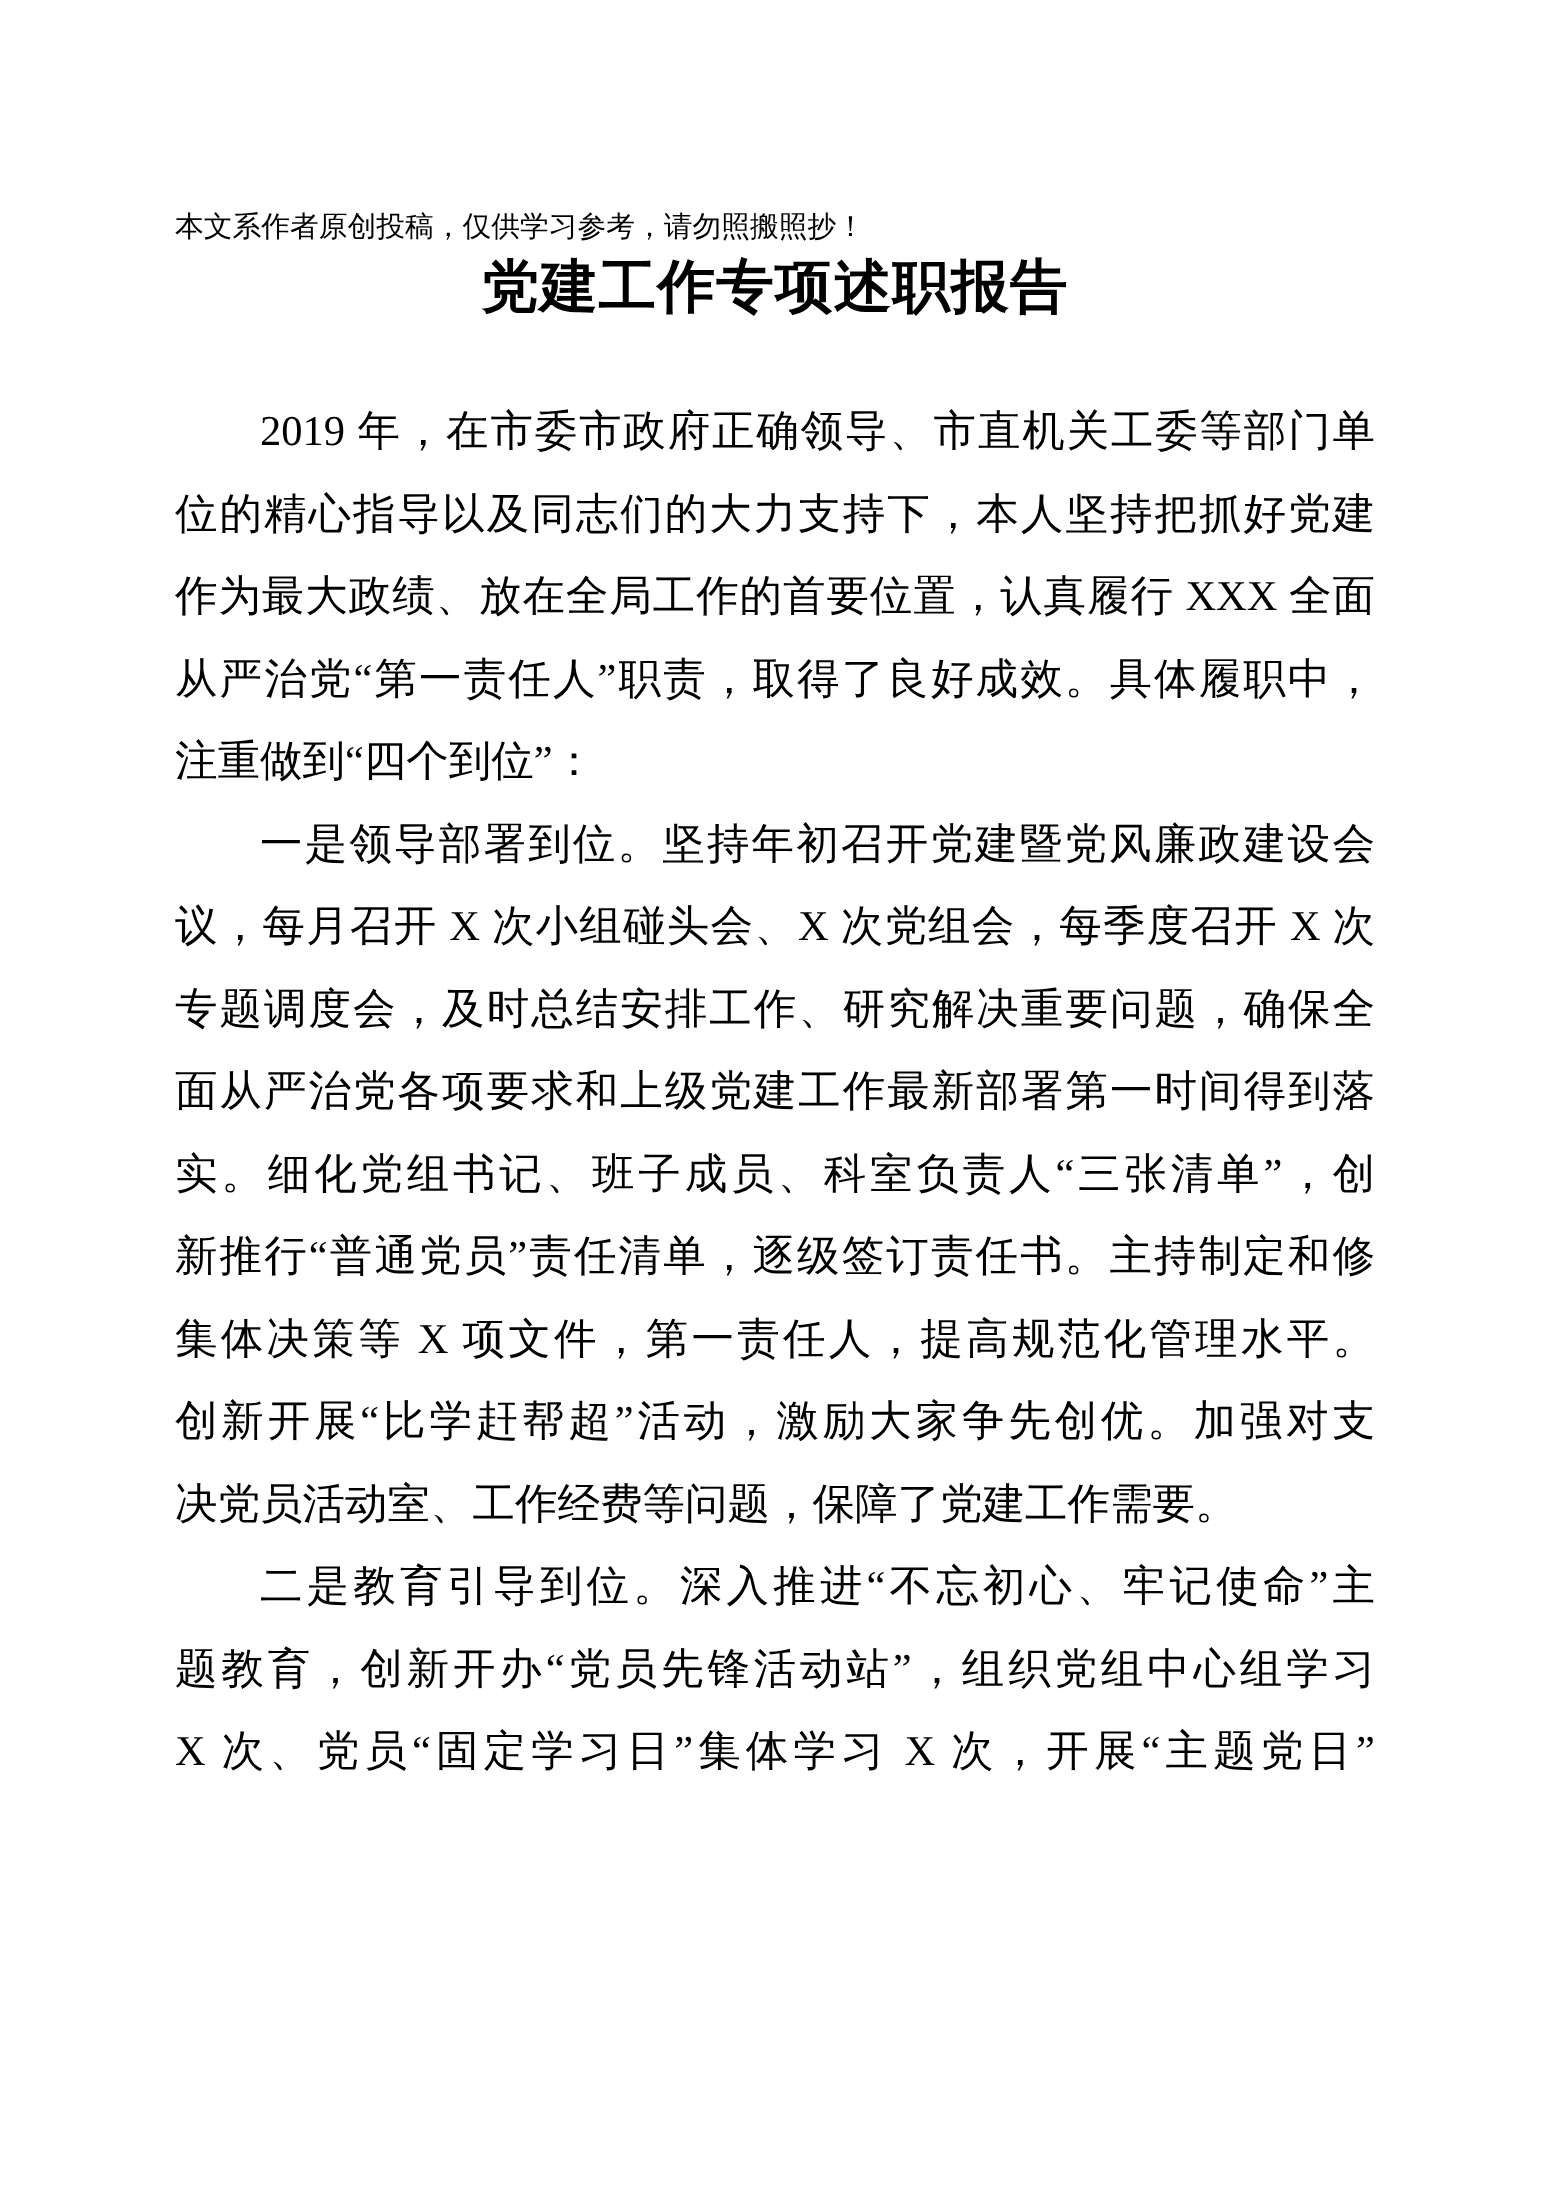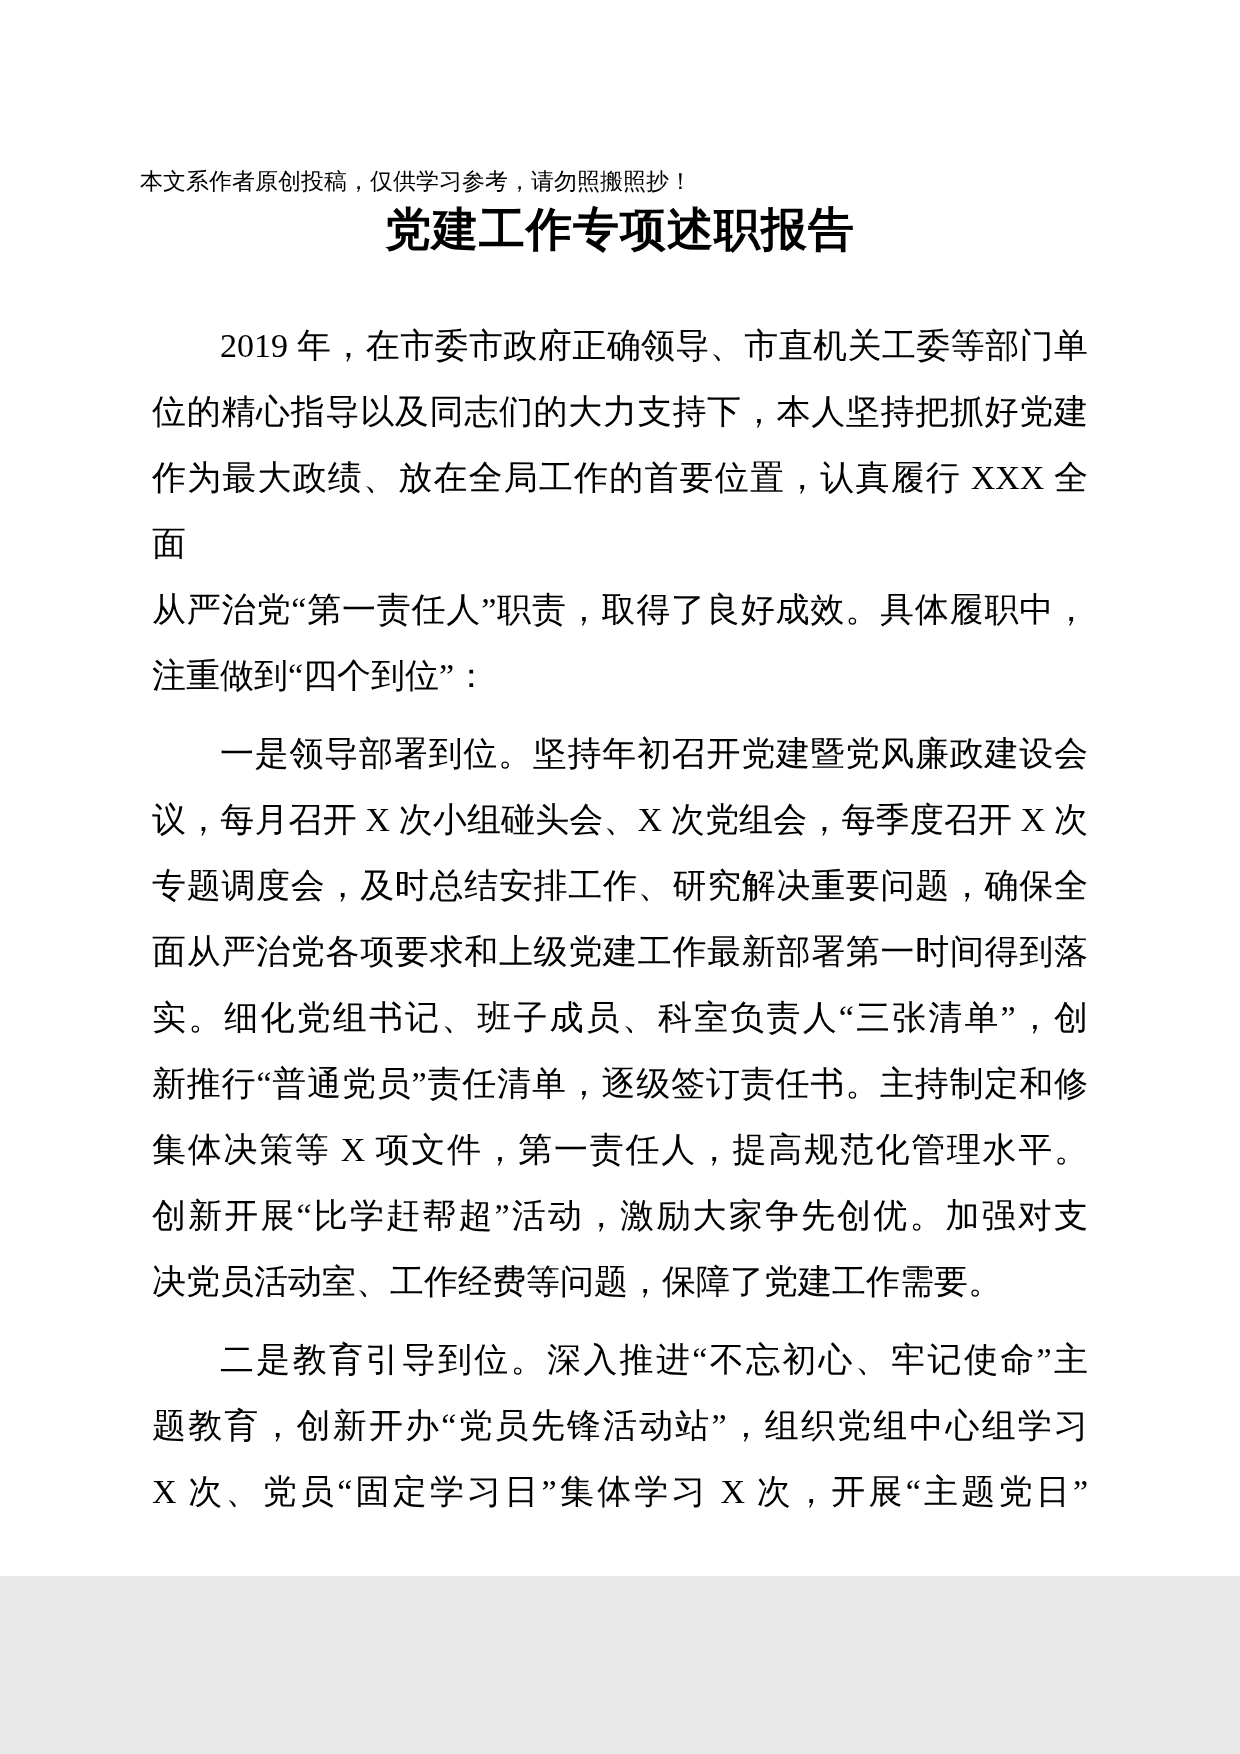--- a/index.html
+++ b/index.html
@@ -1,19 +1,19 @@
 <!DOCTYPE html>
 <html><head>
 <meta charset="utf-8">
 <style>
   html, body { margin: 0; padding: 0; background: #e8e8e8; }
   .page {
     position: relative;
     width: 1240px;
-    height: 1576px;
+    height: 1754px;
     margin: 0 auto;
     background: #ffffff;
     box-sizing: border-box;
     padding: 166px 140px 0 140px;
     overflow: hidden;
     color: #000000;
   }
   .disclaimer {
     font-family: "Liberation Sans", "DejaVu Sans", sans-serif;
     font-size: 23px;
@@ -29,21 +29,21 @@
     text-align: center;
     margin-top: 6px;
     letter-spacing: 1px;
   }
   .doc-body {
     margin-top: 57px;
     font-family: "Liberation Serif", "DejaVu Serif", serif;
     font-size: 34px;
     color: #000000;
   }
-  .paragraph { margin: 12px; padding: 0; }
+  .paragraph { margin: 0; padding: 0; }
   .bline {
     line-height: 66px;
     text-align: justify;
     text-align-last: justify;
     text-justify: inter-character;
     white-space: normal;
     overflow: hidden;
   }
   .bline.first { text-indent: 2em; }
   .bline.para-end {

